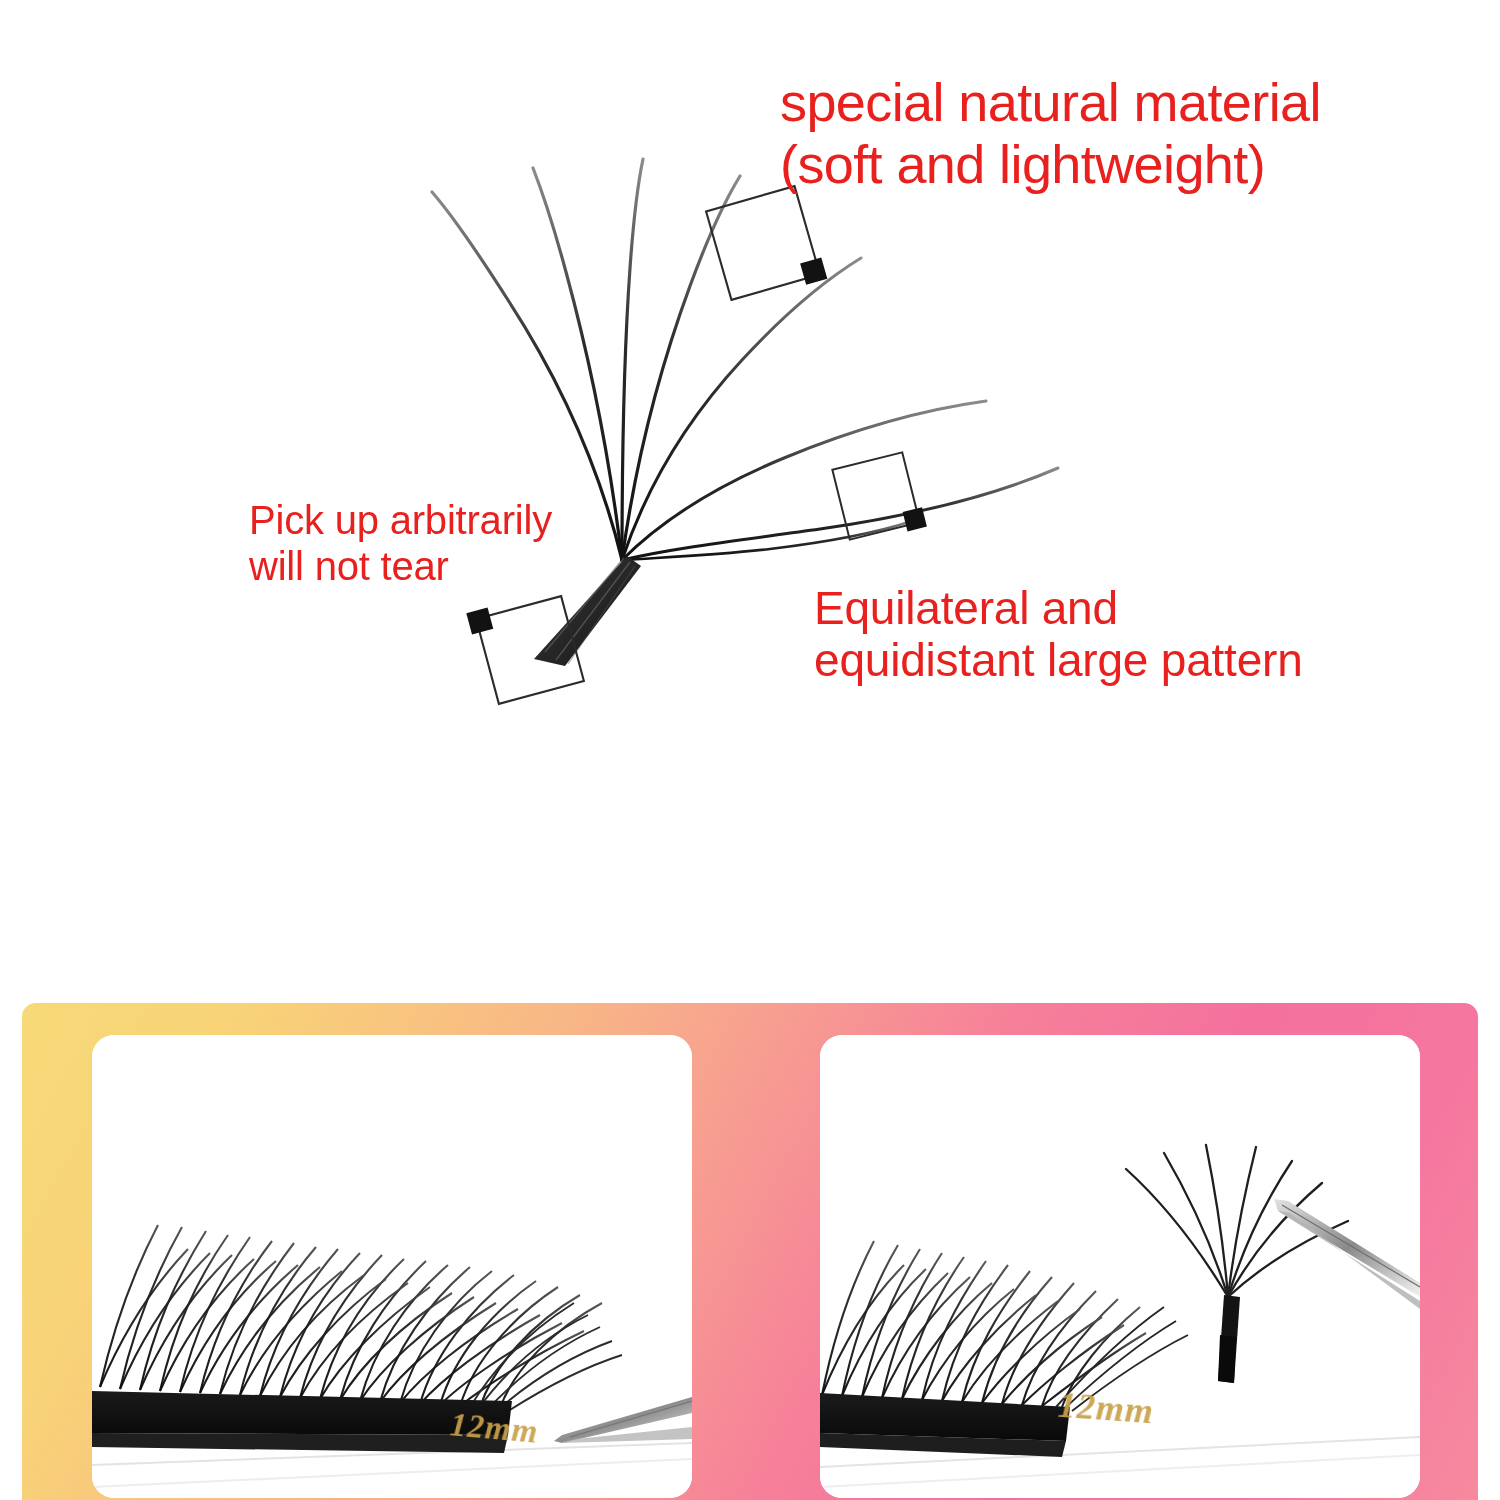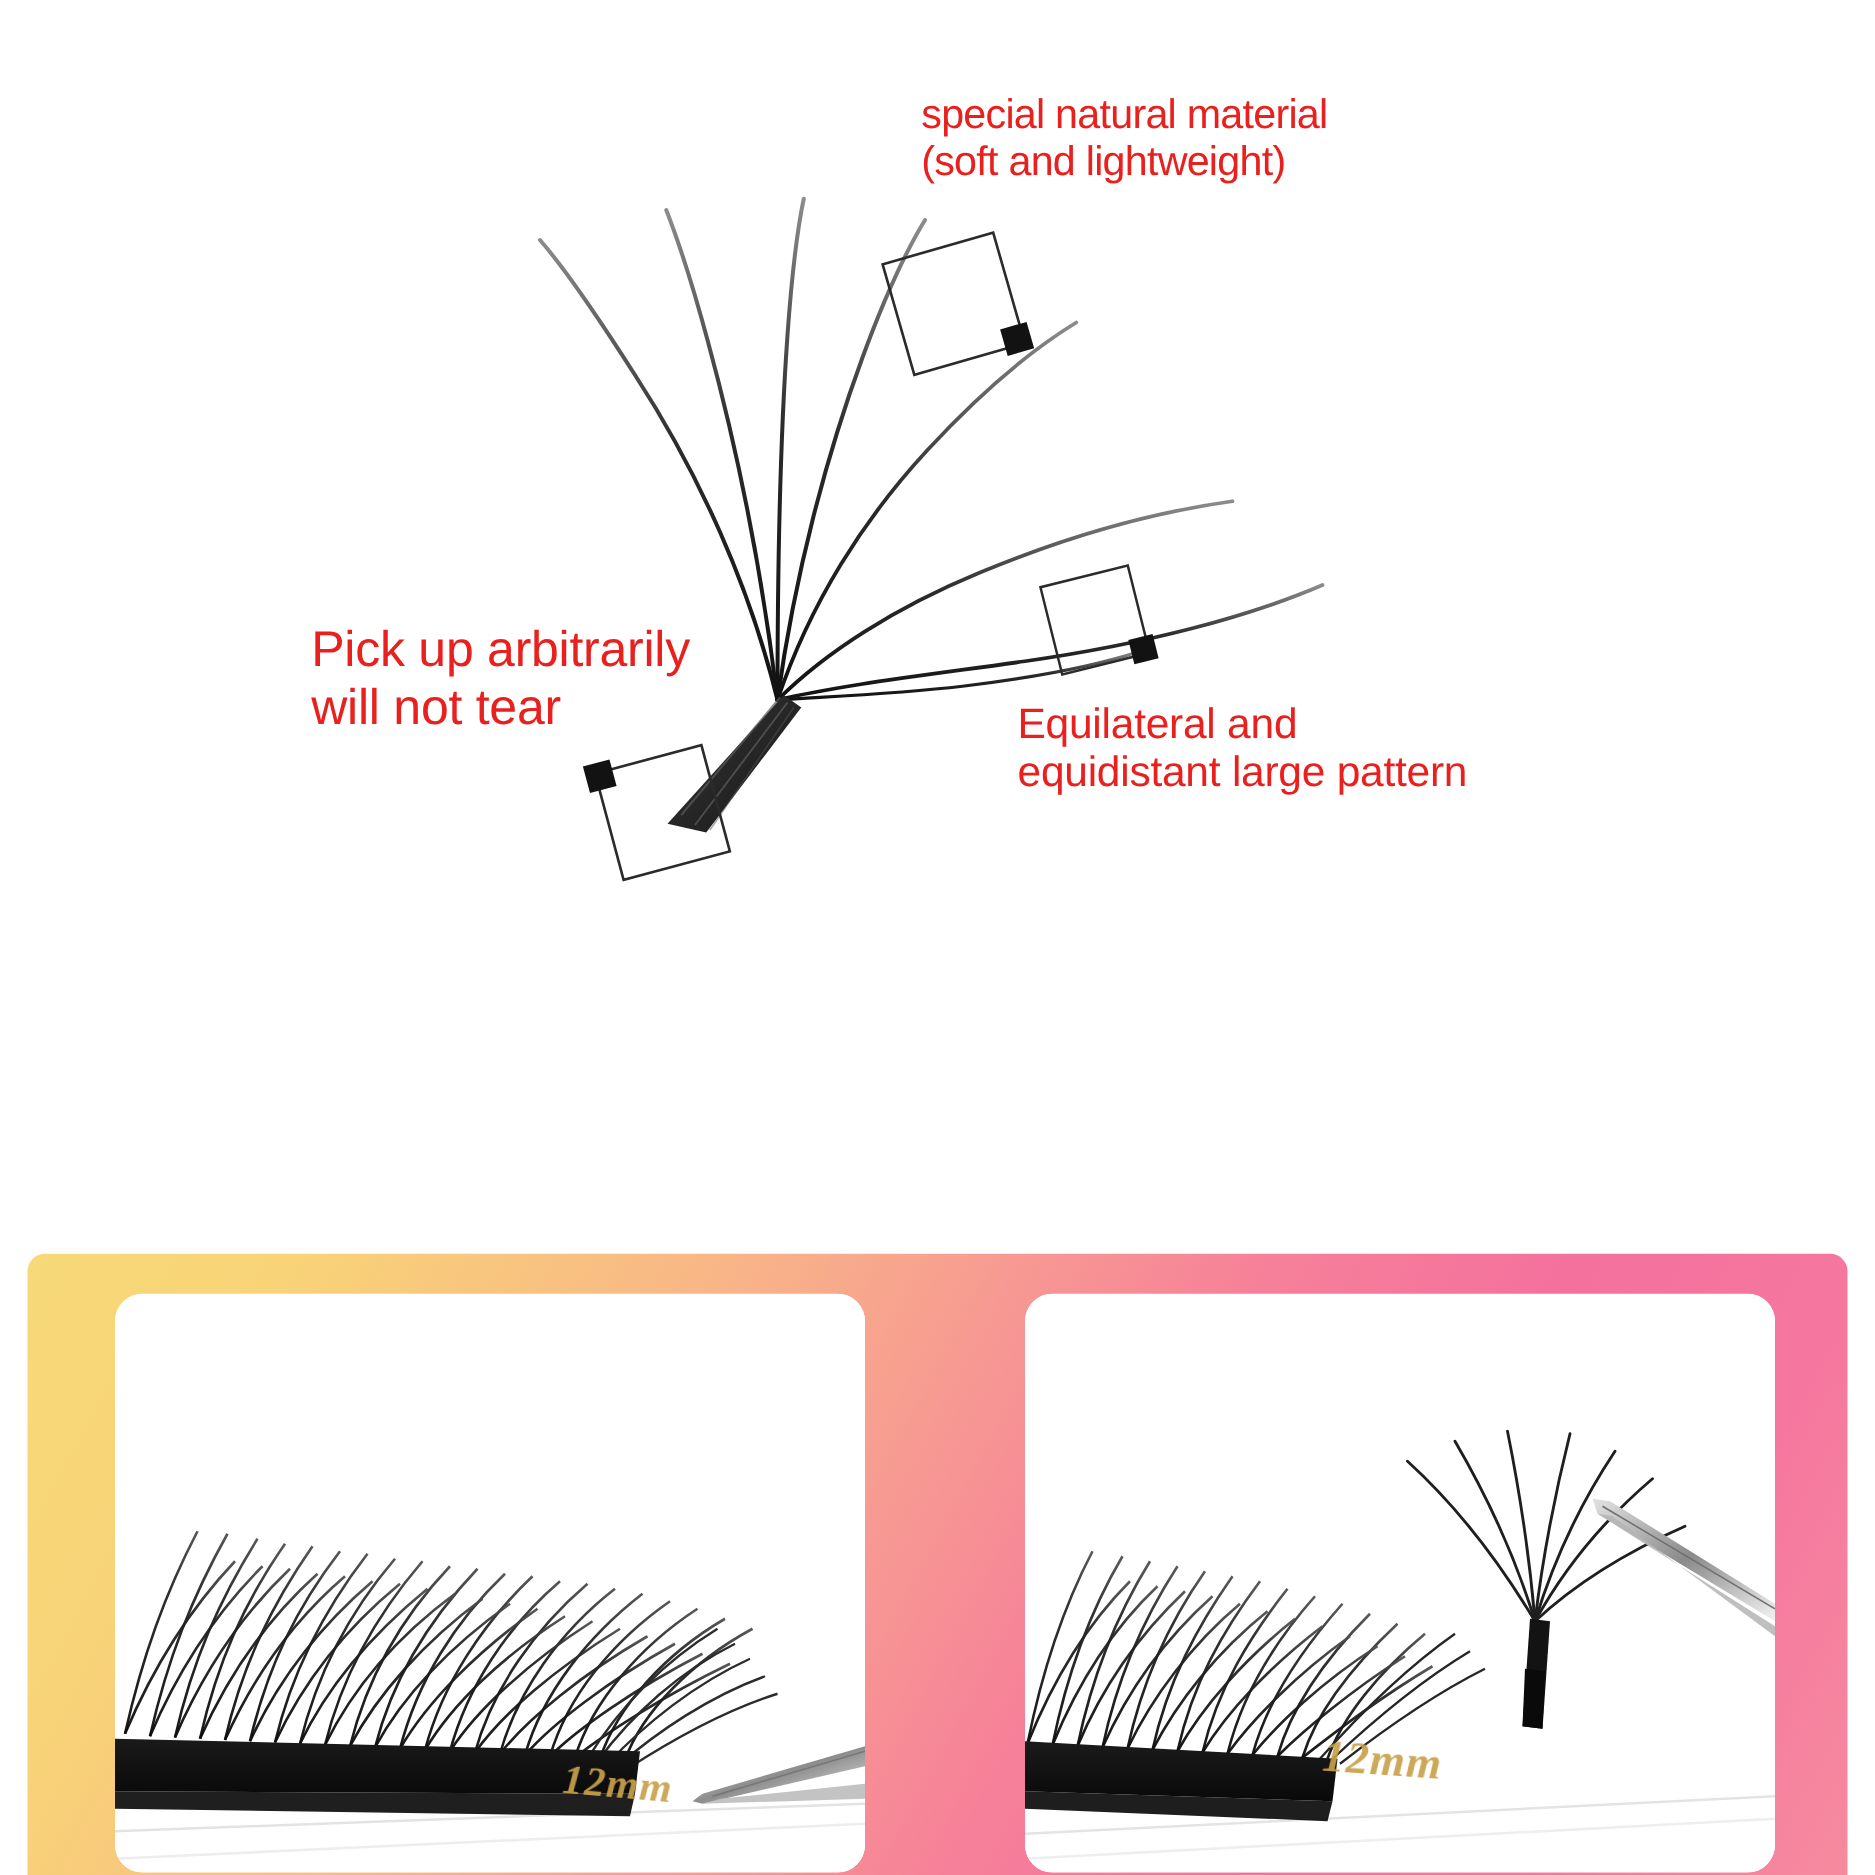--- a/index.html
+++ b/index.html
@@ -44,34 +44,34 @@
   .callout {
     position: absolute;
     color: #e8201e;
     font-family: "Liberation Sans", sans-serif;
     font-weight: 400;
     line-height: 1.14;
     white-space: pre-line;
     letter-spacing: -0.2px;
   }
   .callout-material {
-    left: 737px;
+    left: 780px;
     top: 72px;
-    font-size: 33px;
+    font-size: 54px;
     letter-spacing: -0.6px;
   }
   .callout-pickup {
     left: 249px;
     top: 498px;
     font-size: 40px;
   }
   .callout-equilateral {
     left: 814px;
-    top: 560px;
-    font-size: 34px;
+    top: 582px;
+    font-size: 46px;
   }
 
   
   .banner {
     position: absolute;
     left: 0;
     top: 762px;
     width: 1500px;
     height: 213px;
     background:

